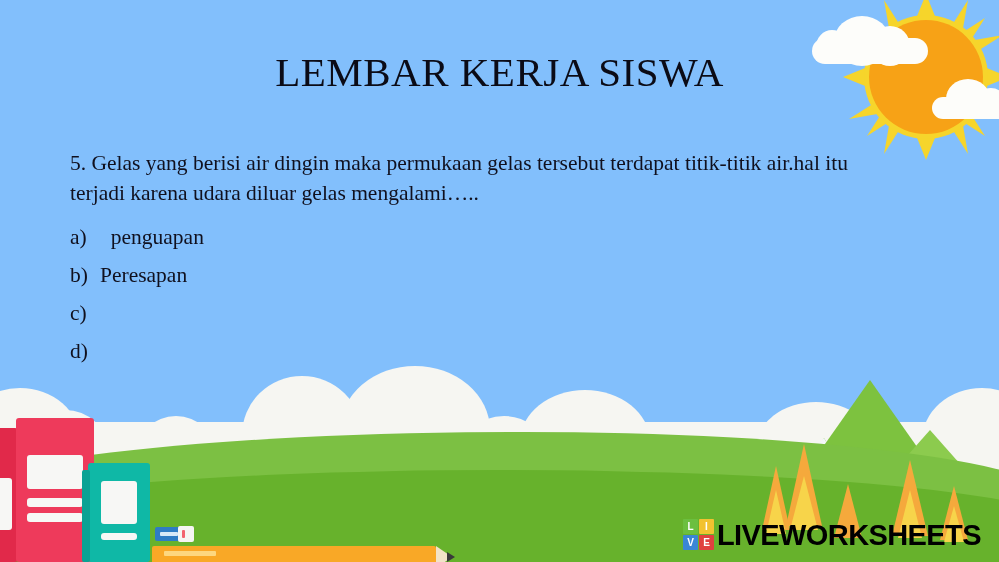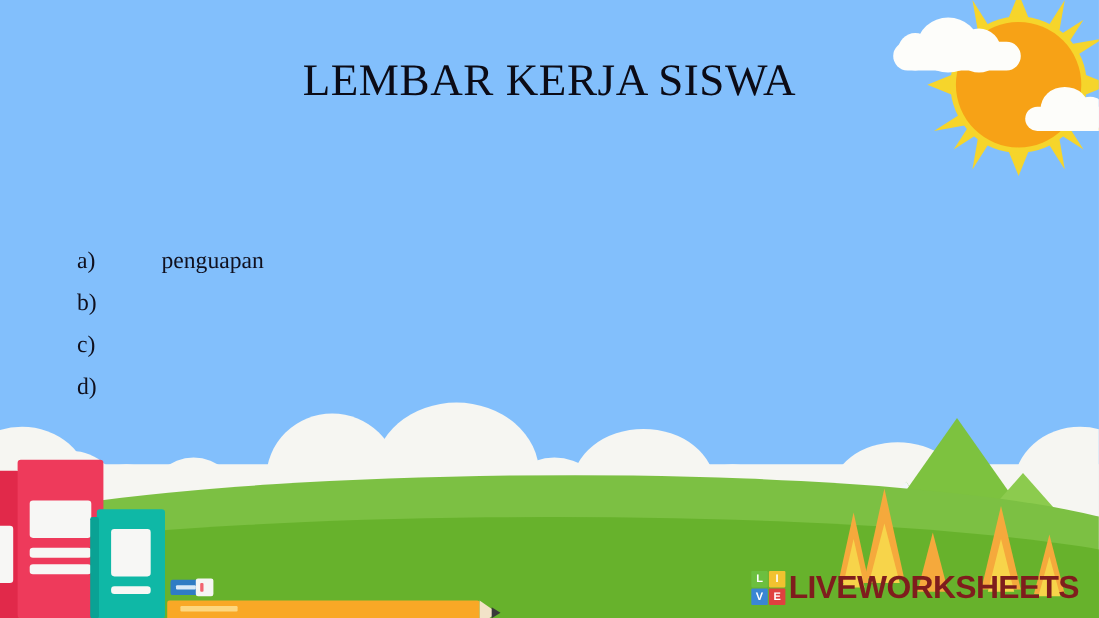--- a/index.html
+++ b/index.html
@@ -202,21 +202,21 @@
     align-items: baseline;
     font-family: "Liberation Serif", serif;
     font-size: 21.5px;
     line-height: 38px;
     color: #10101e;
   }
   .option-marker {
     width: 30px;
     flex: 0 0 30px;
   }
-  .option-text { white-space: pre; margin-left: 36px; }
+  .option-text { white-space: pre; }
 
   
   .lw-logo {
     position: absolute;
     left: 683px; top: 519px;
     display: flex;
     align-items: center;
   }
   .lw-tiles {
     display: grid;
@@ -232,21 +232,21 @@
     font-family: "Liberation Sans", sans-serif;
     font-size: 10px;
     font-weight: bold;
     color: #ffffff;
     border-radius: 1px;
   }
   .lw-word {
     font-family: "Liberation Sans", sans-serif;
     font-size: 29px;
     font-weight: bold;
-    color: #7f1d1d;
+    color: #000000;
     letter-spacing: -0.6px;
     line-height: 30px;
   }
 </style>
 </head>
 <body>
 
 <div id="worksheet">
 
   <div class="sky"></div>
@@ -345,28 +345,30 @@
   <div class="eraser-white" style="left:178px; top:526px; width:16px; height:16px;"></div>
   <div class="eraser-red" style="left:182px; top:530px; width:3px; height:8px;"></div>
 
   <div class="pencil-body" style="left:152px; top:546px; width:284px; height:22px;"></div>
   <div class="pencil-stripe" style="left:164px; top:551px; width:52px; height:5px;"></div>
   <div class="pencil-tip" style="left:436px; top:546px;"></div>
   <div class="pencil-lead" style="left:447px; top:552px;"></div>
 
   <div class="title">LEMBAR KERJA SISWA</div>
 
+  <div class="question">5. Gelas yang berisi air dingin maka permukaan gelas tersebut terdapat titik-titik air.hal itu terjadi karena udara diluar gelas mengalami…..</div>
 
   <div class="options">
     <div class="option">
       <span class="option-marker">a)</span>
       <span class="option-text">  penguapan</span>
     </div>
     <div class="option">
       <span class="option-marker">b)</span>
+      <span class="option-text">Peresapan</span>
     </div>
     <div class="option">
       <span class="option-marker">c)</span>
     </div>
     <div class="option">
       <span class="option-marker">d)</span>
     </div>
   </div>
 
   <div class="lw-logo">

